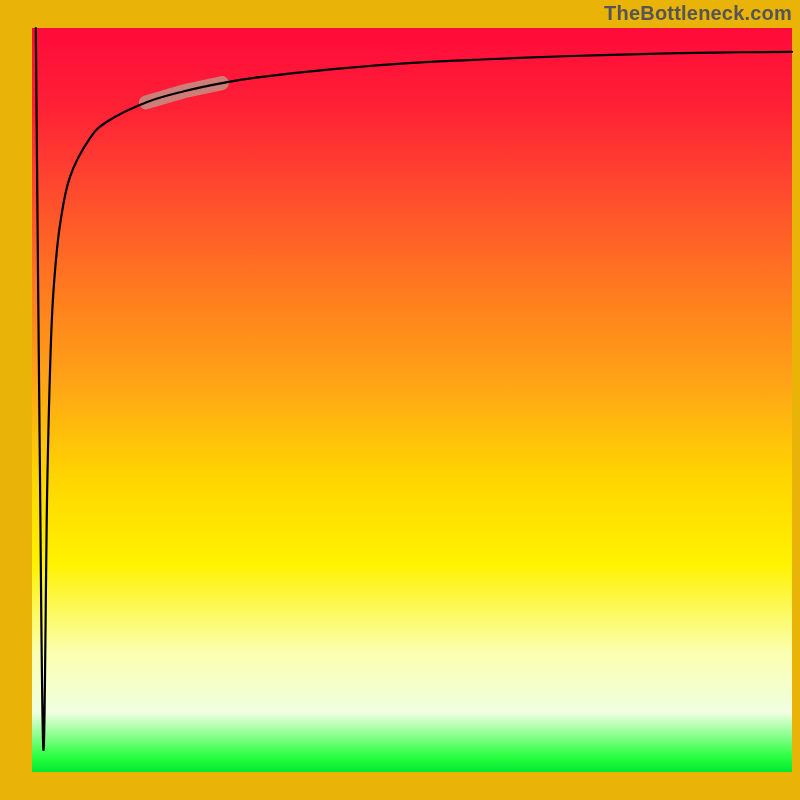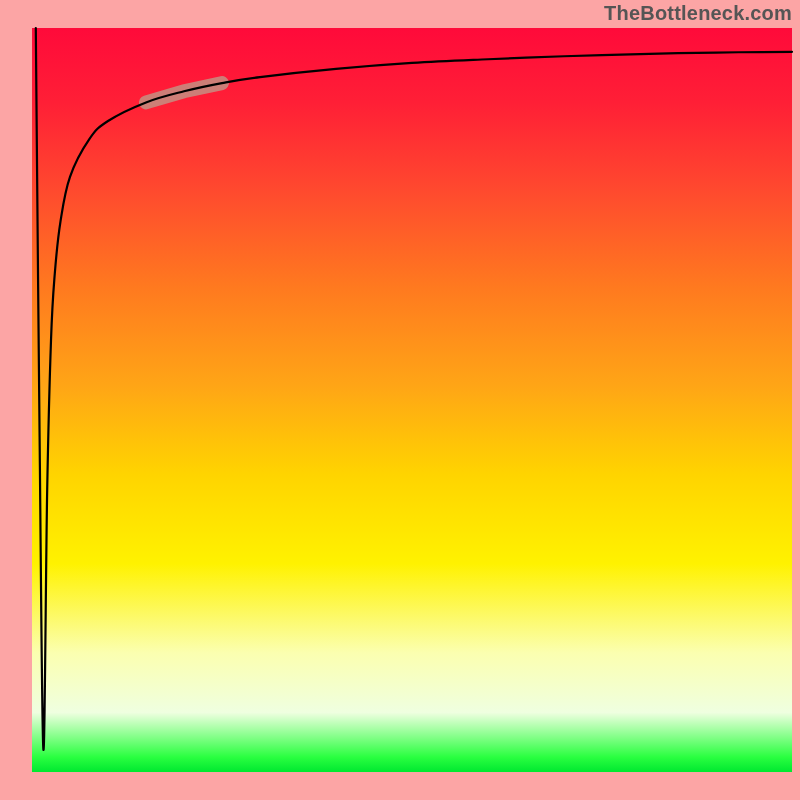--- a/index.html
+++ b/index.html
@@ -8,21 +8,21 @@
     width: 800px;
     height: 800px;
     background: #000;
     overflow: hidden;
     font-family: Arial, Helvetica, sans-serif;
   }
   .frame {
     position: relative;
     width: 800px;
     height: 800px;
-    background: #fca5a5;
+    background: #eab308;
   }
   .attribution {
     position: absolute;
     top: 2px;
     right: 8px;
     color: #555;
     font-size: 20px;
     font-weight: 600;
     letter-spacing: 0.2px;
     user-select: none;

